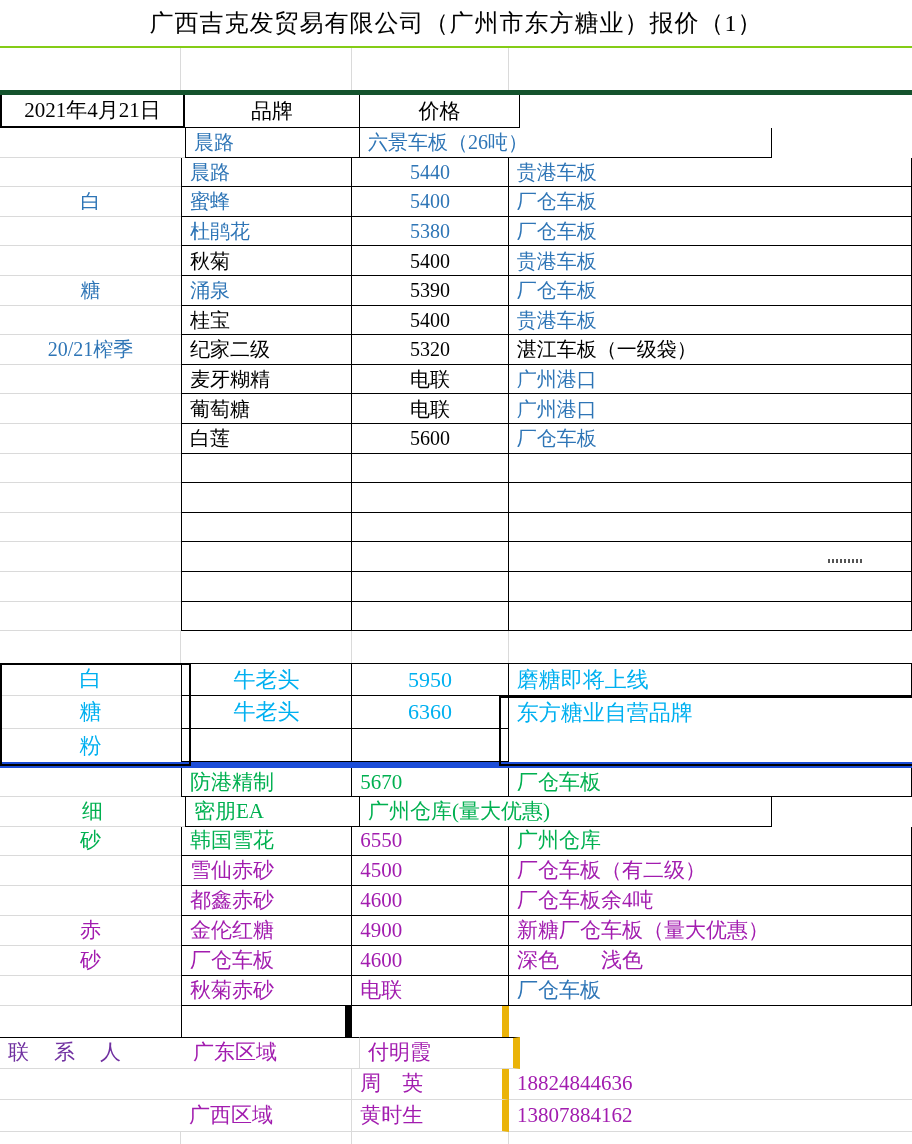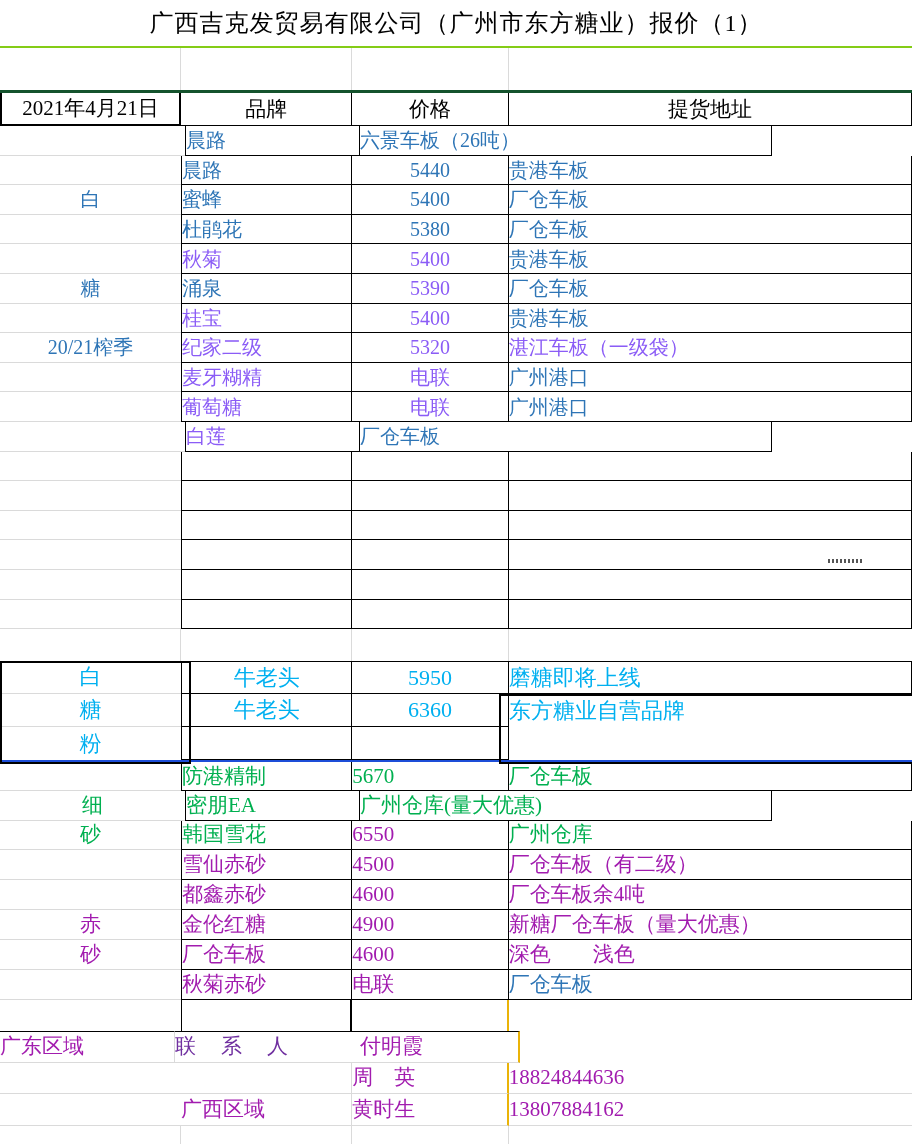--- a/index.html
+++ b/index.html
@@ -4,70 +4,69 @@
 <style>
   html,body{margin:0;padding:0;}
   body{
     position:relative;width:912px;height:1144px;background:#ffffff;
     font-family:"Liberation Serif","DejaVu Serif",serif;color:#000;overflow:hidden;
   }
   .row{display:flex;}
   .c{box-sizing:border-box;display:flex;align-items:center;overflow:hidden;white-space:nowrap;font-size:20px;line-height:1;}
   .w1{width:185px}.w2{width:175px}.w3{width:160px}.w4{width:412px}
   .ctr{justify-content:center}
-  .pad{padding-left:0}
+  .pad{padding-left:8px}
   .bk{border-right:1px solid #000;border-bottom:1px solid #000}
   .bl{border-left:1px solid #000}
   .bt{border-top:1px solid #000}
   .lg{border-bottom:1px solid #DADADA}
   .lgr{border-right:1px solid #DADADA}
-  .m{color:#2E75B6}.l{color:#8b5cf6}.cy{color:#00B0F0}
+  .m{color:#2E75B6}.l{color:#000000}.cy{color:#00B0F0}
   .gr{color:#00B050}.gl{color:#a21caf}.rd{color:#a21caf}.pu{color:#7030A0}
   .title{height:46px;border-bottom:2px solid #84cc16;display:flex;align-items:center;justify-content:center;
          font-size:24px;font-weight:normal;letter-spacing:1px;}
   .gap-row{height:42px}
-  .header-row{height:33px;border-top:3px solid #14532d;font-weight:normal;}
+  .header-row{height:33px;border-top:5px solid #14532d;font-weight:normal;}
   .hd{font-size:21px}
   .hd1{border-left:2px solid #000;border-right:2px solid #000;border-bottom:2px solid #000;}
   .r-b{height:29.6px}
   .sec-powder{position:relative}
   .r-p{height:33px}
   .r-p .c{font-size:22px}
   .pwd-box{position:absolute;left:0;top:0;width:187px;height:99px;border:2px solid #000;pointer-events:none}
   .df-box{position:absolute;left:499px;top:33px;width:413px;height:66px;border:2px solid #000;pointer-events:none}
-  .sec-green{border-top:2px solid #1d4ed8}
+  .sec-green{border-top:6px solid #1d4ed8}
   .r-g{height:29.3px}
   .r-g .c,.r-r .c{font-size:21px}
   .r-r{height:30px}
   .spacer-row{height:31px}
   .r-c{height:31.6px}
   .r-c .c{font-size:21px}
   .phone{font-size:22px}
-  .c3bk{border-right:2px solid #eab308}
+  .c3bk{border-right:7px solid #eab308}
   .bottom-row{height:24px;border-top:1px solid #DADADA}
   .tiny-marks{position:absolute;left:828px;top:559px;width:34px;height:4px;
     background:repeating-linear-gradient(90deg,#555 0 2px,transparent 2px 4px);}
 </style>
 </head>
 <body>
 
 <div class="title">广西吉克发贸易有限公司（广州市东方糖业）报价（1）</div>
 
 <div class="row gap-row">
   <div class="c w1 lgr"></div>
   <div class="c w2 lgr"></div>
   <div class="c w3 lgr"></div>
   <div class="c w4"></div>
 </div>
 
 <div class="row header-row">
   <div class="c w1 ctr hd hd1">2021年4月21日</div>
   <div class="c w2 ctr hd bk">品牌</div>
   <div class="c w3 ctr hd bk">价格</div>
-  <div class="c w4 ctr hd bk">提货地址</div>
 </div>
 
 <div>
   <div class="row r-b">
     <div class="c w1 ctr lg m"></div>
     <div class="c w2 pad bk bl m">晨路</div>
     <div class="c w4 pad bk m">六景车板（26吨）</div>
   </div>
   <div class="row r-b">
     <div class="c w1 ctr lg m"></div>
@@ -119,20 +118,21 @@
   </div>
   <div class="row r-b">
     <div class="c w1 ctr lg m"></div>
     <div class="c w2 pad bk bl l">葡萄糖</div>
     <div class="c w3 ctr bk l">电联</div>
     <div class="c w4 pad bk m">广州港口</div>
   </div>
   <div class="row r-b">
     <div class="c w1 ctr lg m"></div>
     <div class="c w2 pad bk bl l">白莲</div>
+    <div class="c w3 ctr bk l">5600</div>
     <div class="c w4 pad bk m">厂仓车板</div>
   </div>
 
   <div class="row r-b">
     <div class="c w1 lg"></div>
       <div class="c w2 bk bl"></div>
       <div class="c w3 bk"></div>
       <div class="c w4 bk"></div>
   </div>
   <div class="row r-b">
@@ -254,22 +254,22 @@
 
 <div class="row spacer-row">
   <div class="c w1"></div>
   <div class="c w2 bl c3bk" style="border-right-color:#000"></div>
   <div class="c w3 c3bk"></div>
   <div class="c w4"></div>
 </div>
 
 <div>
   <div class="row r-c">
+    <div class="c w1 pad bt lg pu" style="letter-spacing:2px">联　系　人</div>
     <div class="c w2 pad bt lg lgr rd">广东区域</div>
-    <div class="c w1 pad bt lg pu" style="letter-spacing:2px">联　系　人</div>
     <div class="c w3 pad bt lg c3bk rd">付明霞</div>
   </div>
   <div class="row r-c">
     <div class="c w1 lg"></div>
     <div class="c w2 pad lg lgr rd"></div>
     <div class="c w3 pad lg c3bk rd">周　英</div>
     <div class="c w4 pad lg rd phone">18824844636</div>
   </div>
   <div class="row r-c">
     <div class="c w1 lg"></div>

